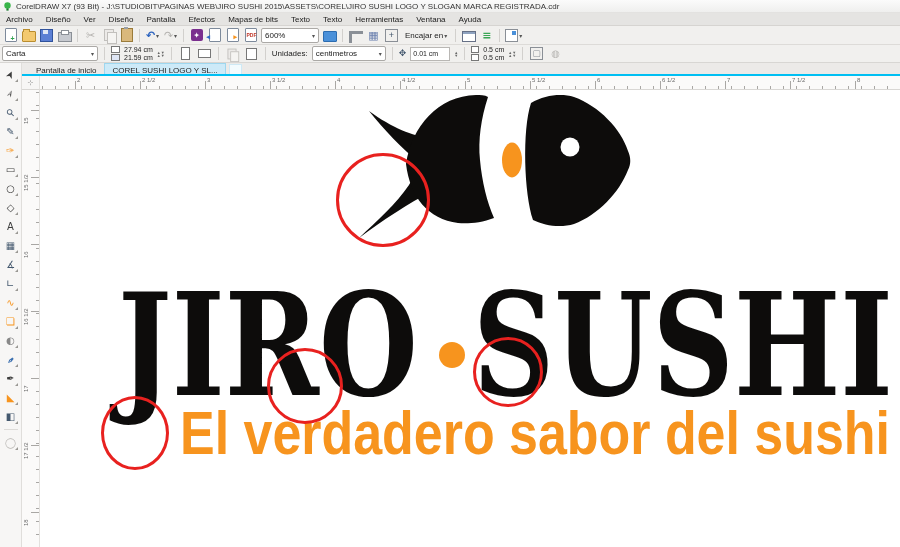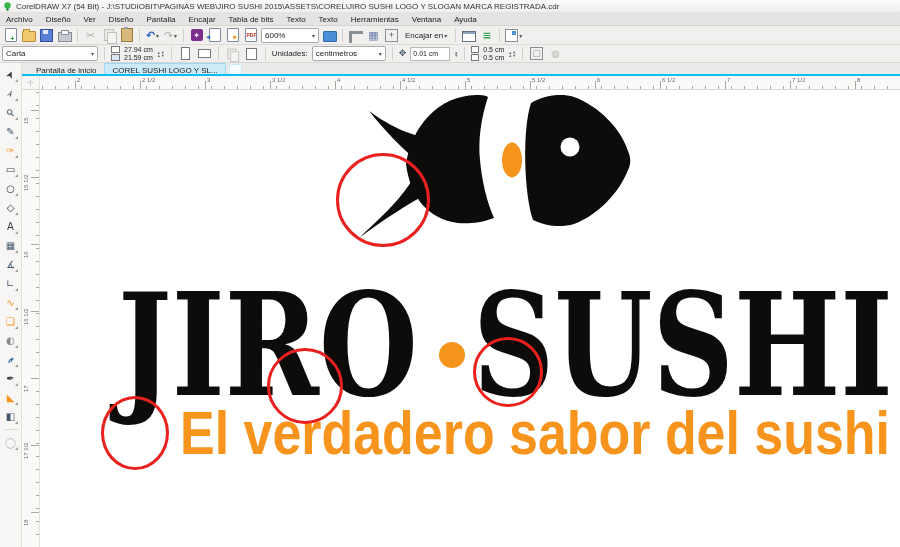--- a/index.html
+++ b/index.html
@@ -98,31 +98,31 @@
 </head>
 <body>
 
 <div id="app">
 
   <div id="titlebar">
     <svg width="9" height="9" viewBox="0 0 9 9">
       <circle cx="4.5" cy="3.5" r="3.2" fill="#39b54a"></circle>
       <rect x="3.4" y="6.4" width="2.2" height="2.2" fill="#1a7a2e"></rect>
     </svg>
-    <span>CorelDRAW X7 (54 Bit) - J:\STUDIOBIT\PAGINAS WEB\JIRO SUSHI 2015\ASSETS\COREL\JIRO SUSHI LOGO Y SLOGAN MARCA REGISTRADA.cdr</span>
+    <span>CorelDRAW X7 (93 Bit) - J:\STUDIOBIT\PAGINAS WEB\JIRO SUSHI 2015\ASSETS\COREL\JIRO SUSHI LOGO Y SLOGAN MARCA REGISTRADA.cdr</span>
   </div>
 
   <div id="menubar">
       <span>Archivo</span>
       <span>Diseño</span>
       <span>Ver</span>
       <span>Diseño</span>
       <span>Pantalla</span>
-      <span>Encajar</span>
-      <span>Tabla de bits</span>
+      <span>Efectos</span>
+      <span>Mapas de bits</span>
       <span>Texto</span>
       <span>Texto</span>
       <span>Herramientas</span>
       <span>Ventana</span>
       <span>Ayuda</span>
     </div>
 
   <div id="stdbar">
     <div class="tbtn">
         <div class="doc">

